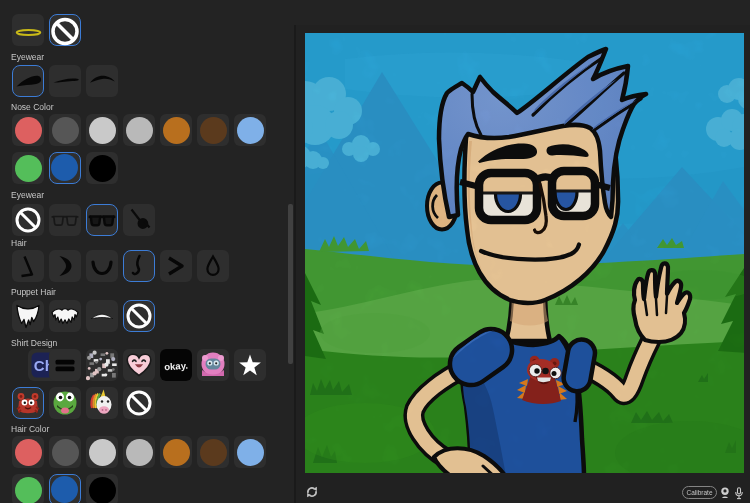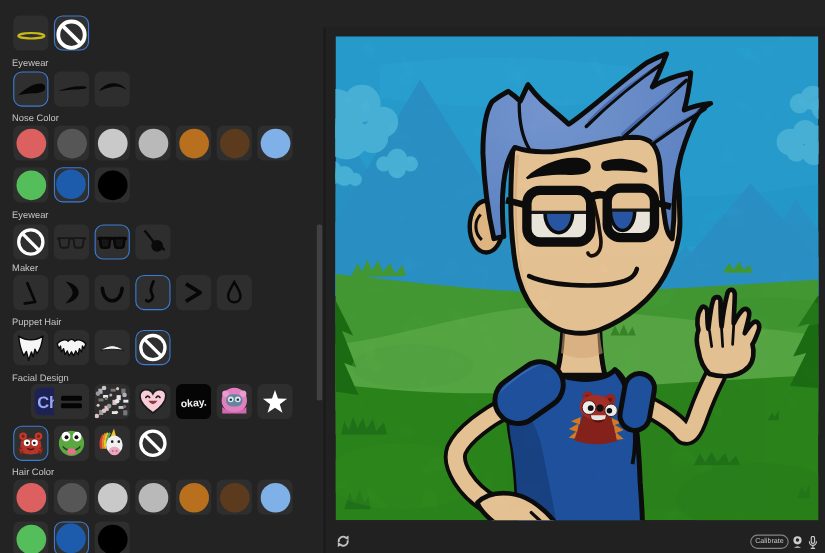--- a/index.html
+++ b/index.html
@@ -123,21 +123,21 @@
           <line x1="27.2" y1="12.9" x2="29.4" y2="12.9" stroke="#080808" stroke-width="2.4"></line>
         </svg>
       </div>
 <div class="tile" style="left:123px;top:204px">
         <svg width="32" height="32" viewBox="0 0 32 32">
           <line x1="8.5" y1="5.5" x2="19" y2="19" stroke="#0a0a0a" stroke-width="2.2"></line>
           <path d="M 14.5,19.5 A 5.4,5.4 0 1 0 25.3,19.5 A 5.4,5.4 0 1 0 14.5,19.5 Z" fill="#0a0a0a"></path>
           <line x1="21.5" y1="17.5" x2="26.5" y2="23.5" stroke="#0a0a0a" stroke-width="2.2"></line>
         </svg>
       </div>
-<div class="lbl" style="top:238px">Maker</div>
+<div class="lbl" style="top:238px">Hair</div>
 <div class="tile" style="left:12px;top:250px">
         <svg width="32" height="32" viewBox="0 0 32 32">
           <path d="M 12.5,6.5 L 20,24.5 L 9.5,26" fill="none" stroke="#070707" stroke-width="2.4" stroke-linejoin="round"></path>
         </svg>
       </div>
 <div class="tile" style="left:49px;top:250px">
         <svg width="32" height="32" viewBox="0 0 32 32">
           <path d="M 10.5,6 C 18.5,7.5 22.5,12 22.5,16 C 22.5,20 18.5,24.5 10.5,26 C 15.5,21 17,18.5 17,16 C 17,13.5 15.5,11 10.5,6 Z" fill="#070707"></path>
         </svg>
       </div>
@@ -176,21 +176,21 @@
         <svg width="32" height="32" viewBox="0 0 32 32">
           <path d="M 5.5,18.5 C 9,15.4 14,14.2 16,14.2 C 18,14.2 23,15.4 26.5,18.5 C 22,17.8 18,17.5 16,17.5 C 14,17.5 10,17.8 5.5,18.5 Z" fill="#f4f4f4" stroke="#0a0a0a" stroke-width="0.8"></path>
         </svg>
       </div>
 <div class="tile sel" style="left:123px;top:300px">
         <svg width="32" height="32" viewBox="0 0 32 32">
           <circle cx="16" cy="16" r="11.0" fill="none" stroke="#fff" stroke-width="3.0"></circle>
           <line x1="8.221900000000002" y1="8.221900000000002" x2="23.7781" y2="23.7781" stroke="#fff" stroke-width="3.0"></line>
         </svg>
       </div>
-<div class="lbl" style="top:338px">Facial Design</div>
+<div class="lbl" style="top:338px">Shirt Design</div>
 <div class="tile" style="left:28px;top:349px">
         <svg width="32" height="32" viewBox="0 0 32 32">
           <rect x="3.5" y="3.5" width="25" height="25" rx="5.5" fill="#1c2254"></rect>
           <text x="15.8" y="21.8" font-size="15" font-weight="bold" fill="#9aa9f4" text-anchor="middle" font-family="Liberation Sans">Ch</text>
         </svg>
       </div>
 <div class="tile" style="left:49px;top:349px">
         <svg width="32" height="32" viewBox="0 0 32 32">
           <rect x="6.5" y="10.8" width="19" height="4.6" rx="1.5" fill="#040404"></rect>
           <rect x="6.5" y="17.6" width="19" height="4.6" rx="1.5" fill="#040404"></rect>

